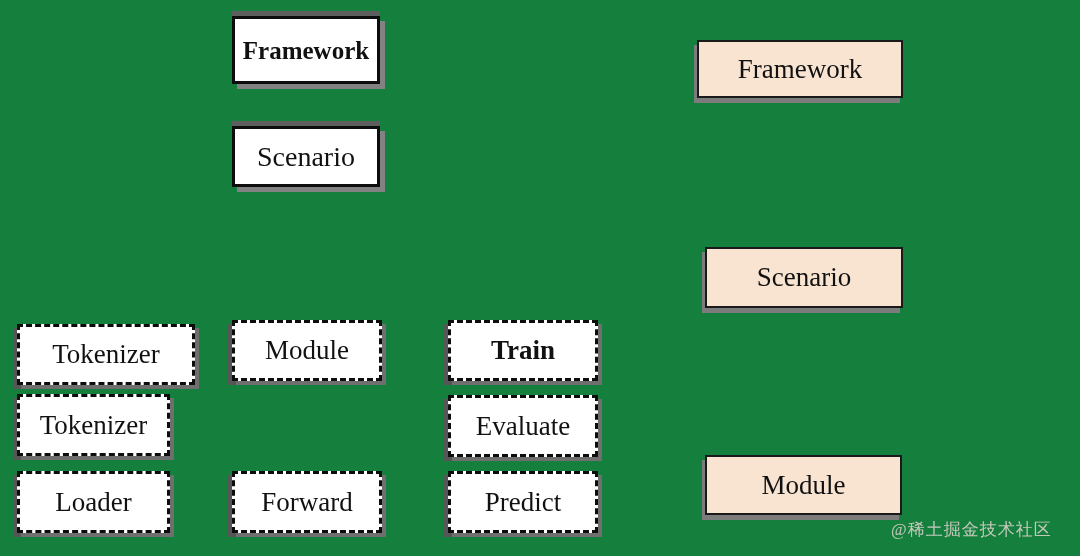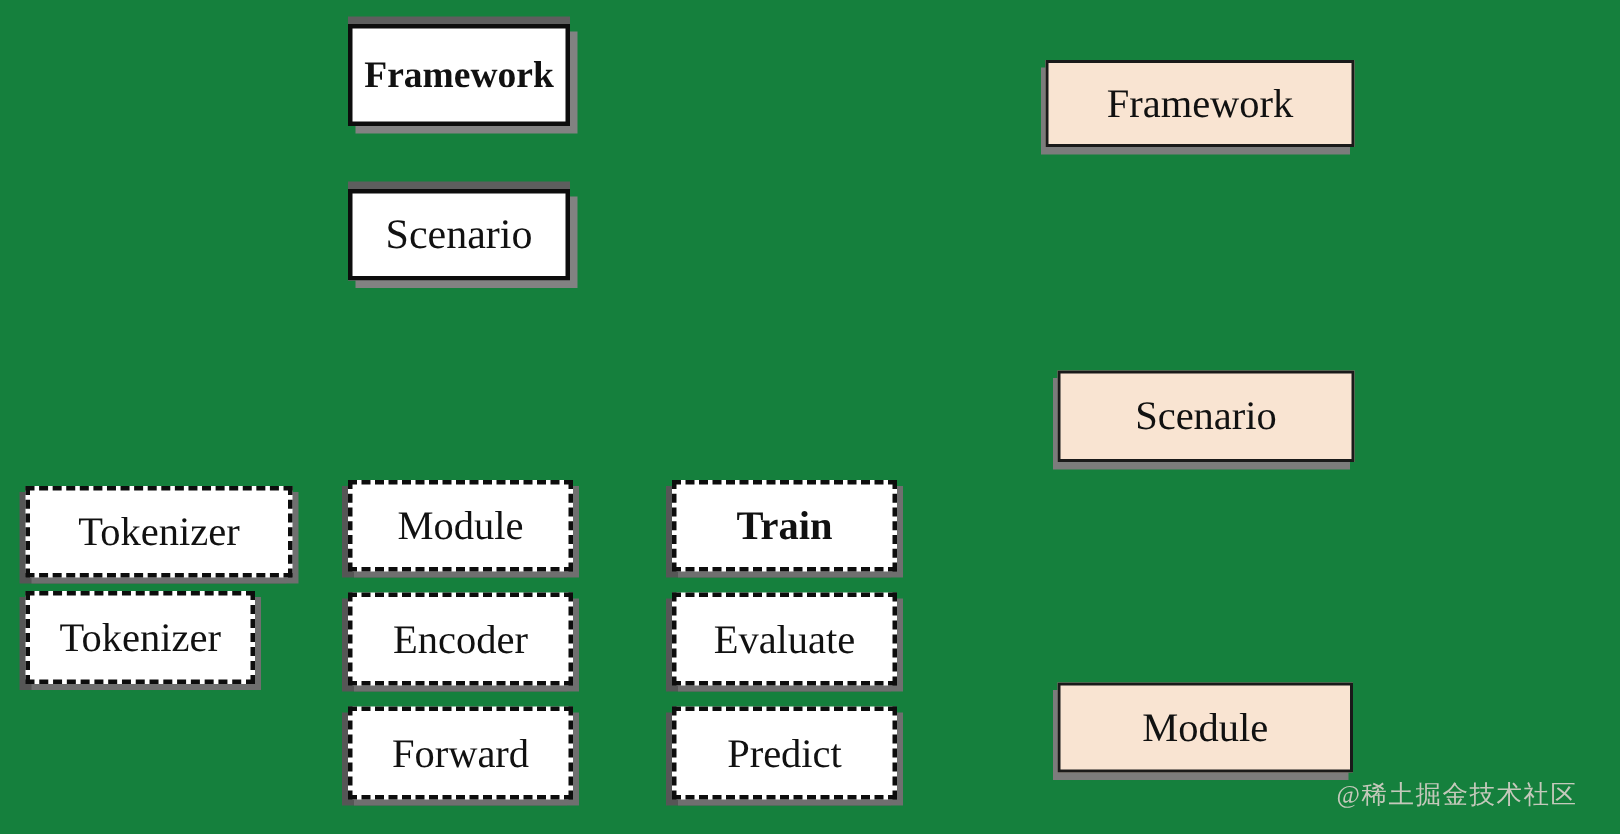--- a/index.html
+++ b/index.html
@@ -71,26 +71,26 @@
   <div class="box solid" style="left:232px; top:126px; width:148px; height:61px;">
     <span>Scenario</span>
   </div>
 
   <div class="box dashed" style="left:17px; top:324px; width:178px; height:61px;justify-content:center;">
     <span>Tokenizer</span>
   </div>
   <div class="box dashed" style="left:17px; top:394px; width:153px; height:62px;">
     <span>Tokenizer</span>
   </div>
+  <div class="box dashed" style="left:17px; top:471px; width:153px; height:62px;">
+    <span>Loader</span>
+  </div>
 
   <div class="box dashed" style="left:232px; top:320px; width:150px; height:61px;">
     <span>Module</span>
-  </div>
-  <div class="box dashed" style="left:232px; top:395px; width:150px; height:62px;">
-    <span>Encoder</span>
   </div>
   <div class="box dashed" style="left:232px; top:471px; width:150px; height:62px;">
     <span>Forward</span>
   </div>
 
   <div class="box dashed" style="left:448px; top:320px; width:150px; height:61px;font-weight:bold;">
     <span>Train</span>
   </div>
   <div class="box dashed" style="left:448px; top:395px; width:150px; height:62px;">
     <span>Evaluate</span>

